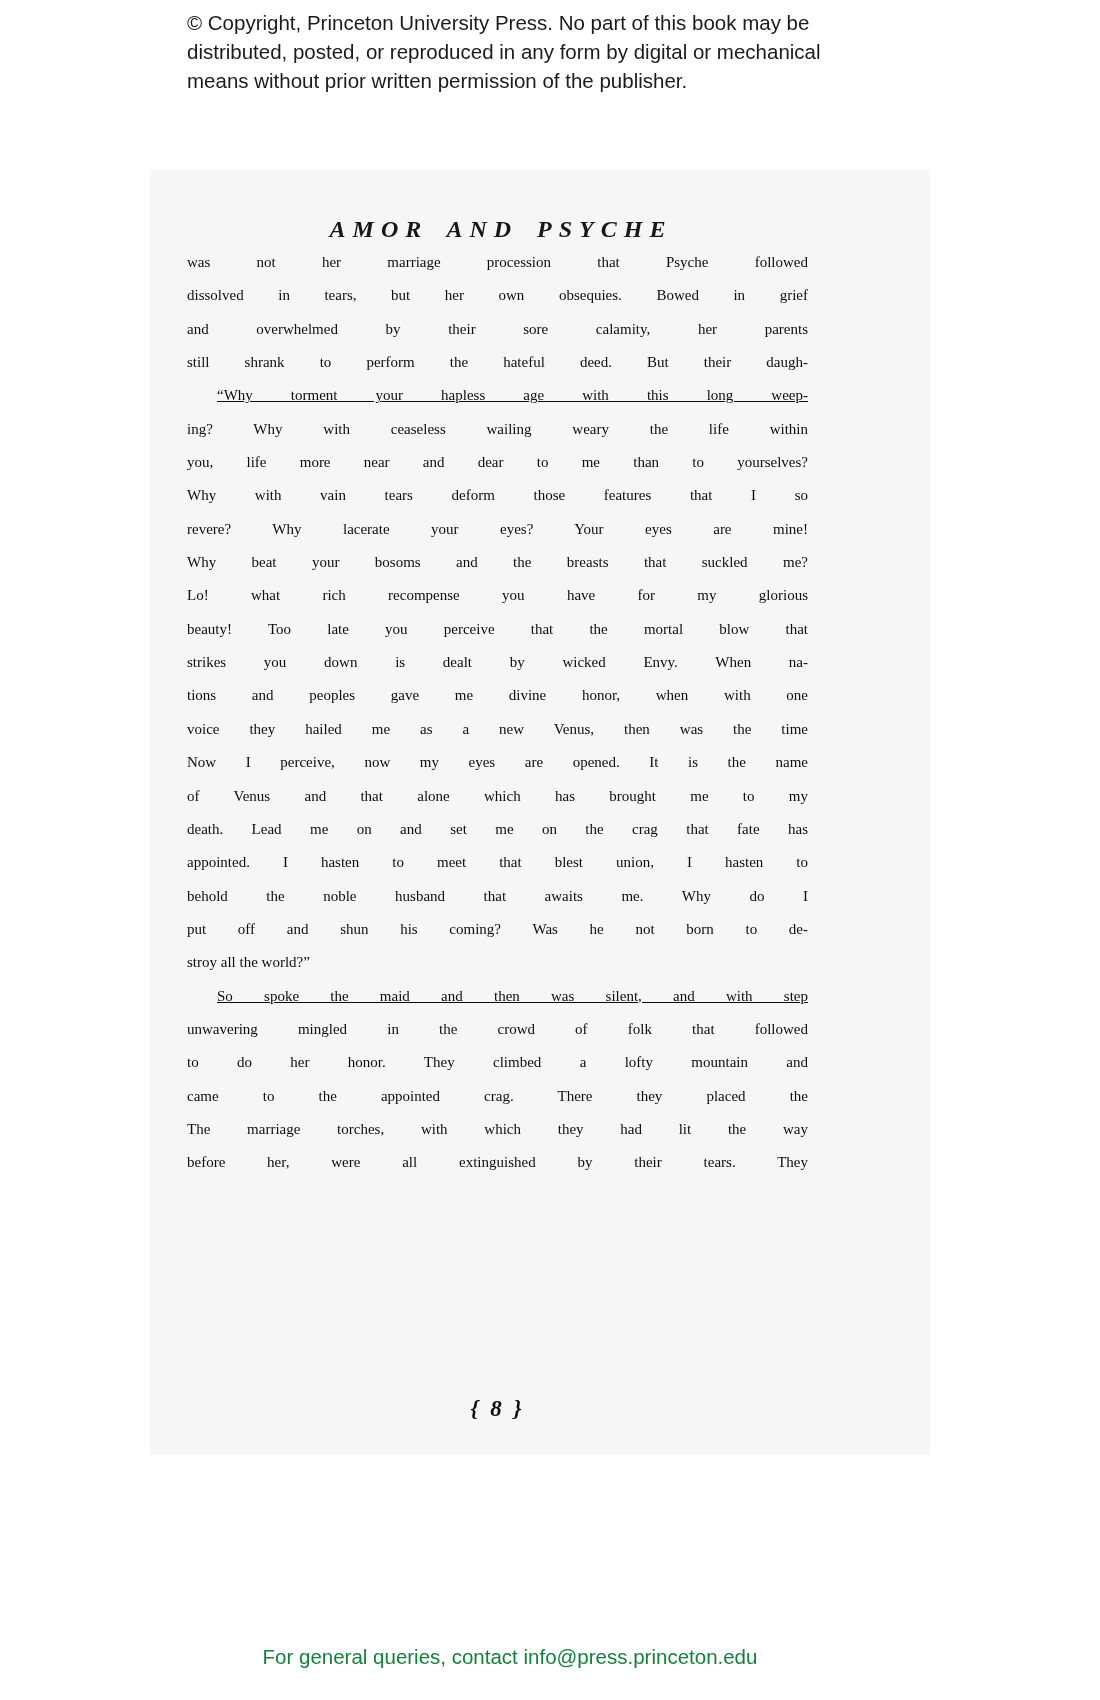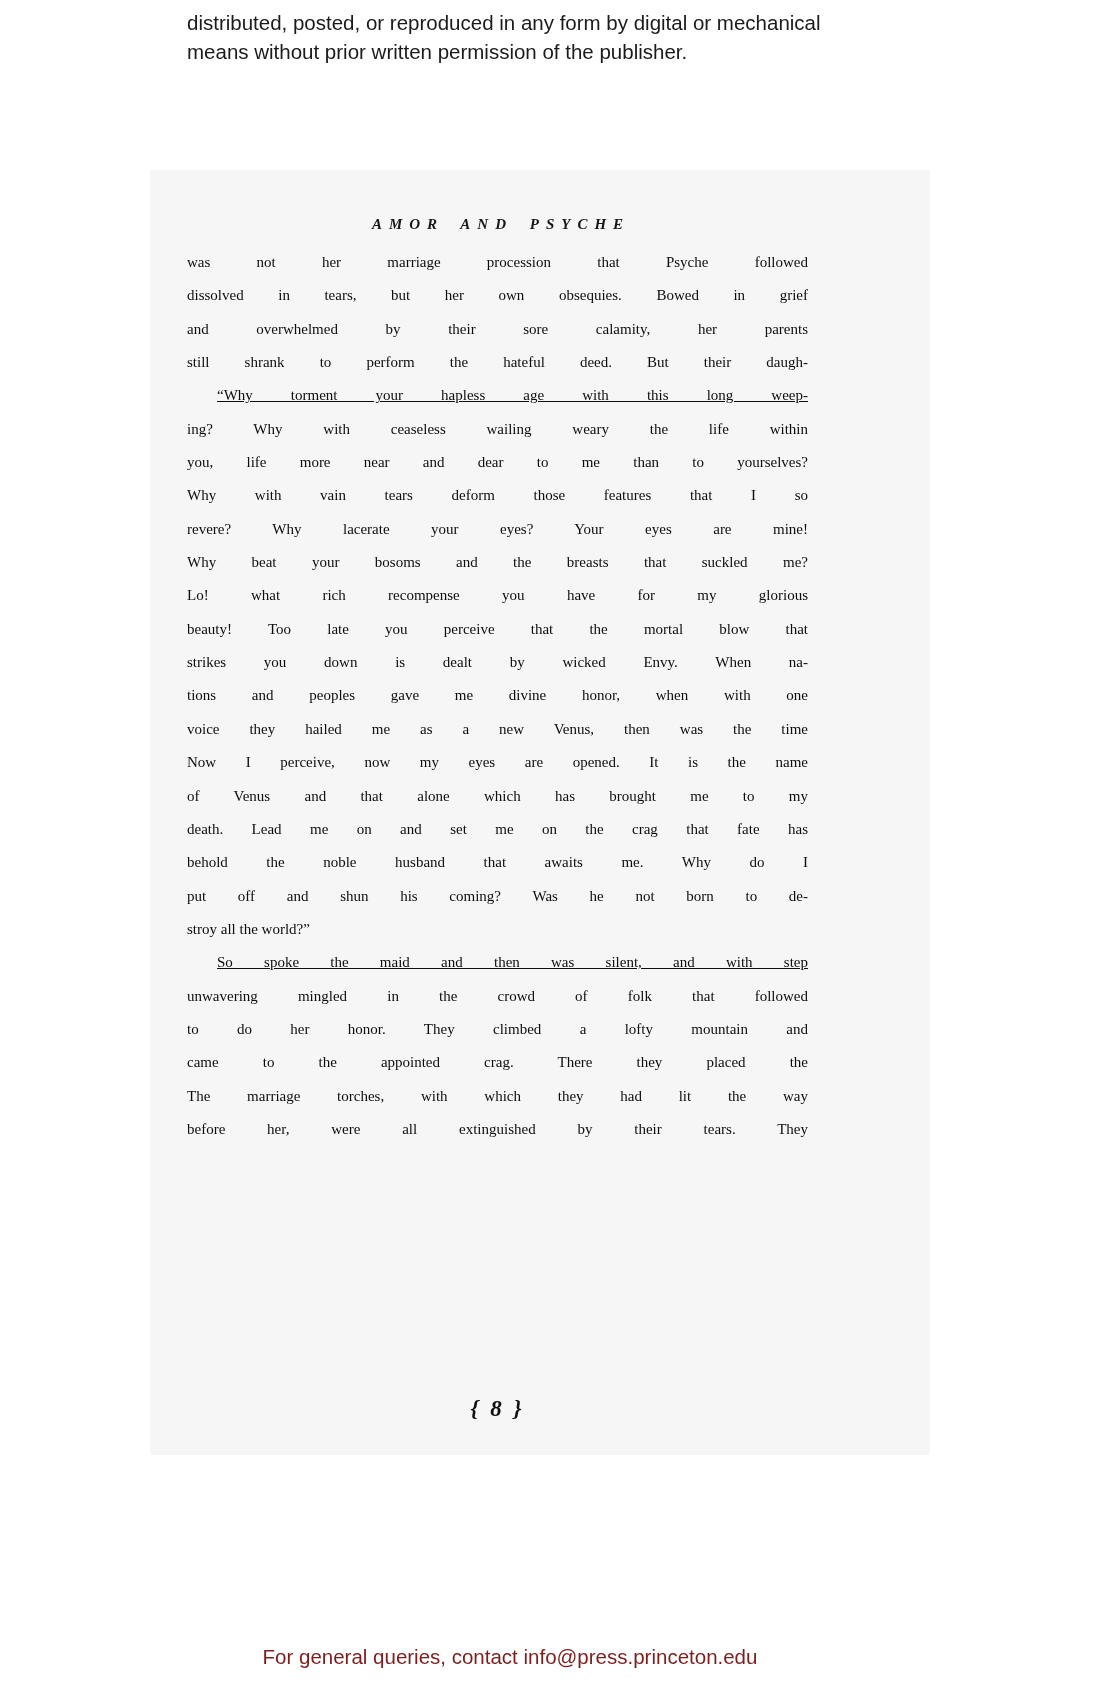--- a/index.html
+++ b/index.html
@@ -34,21 +34,21 @@
   }
   .running-head {
     position: absolute;
     left: 37px;
     top: 46px;
     width: 621px;
     text-align: center;
     font-family: "Liberation Serif", "DejaVu Serif", serif;
     font-style: italic;
     font-weight: 600;
-    font-size: 15px;
+    font-size: 24px;
     letter-spacing: 7px;
     word-spacing: 6px;
     color: #171717;
     text-indent: 7px; 
   }
   .body-text {
     position: absolute;
     left: 37px;
     top: 76px;
     width: 621px;
@@ -80,29 +80,30 @@
     color: #101010;
   }
   .footer-contact {
     position: absolute;
     left: 0;
     top: 1645px;
     width: 1020px;
     text-align: center;
     font-family: "Liberation Sans", sans-serif;
     font-size: 20.5px;
-    color: #7f1d1d;
+    color: #15803d;
   }
 </style>
 </head>
 <body>
 
 <div class="canvas">
 
   <div class="copyright-notice">
+    <div>© Copyright, Princeton University Press. No part of this book may be</div>
     <div>distributed, posted, or reproduced in any form by digital or mechanical</div>
     <div>means without prior written permission of the publisher.</div>
   </div>
 
   <div class="scan-page">
     <div class="running-head">AMOR AND PSYCHE</div>
     <div class="body-text">
         <div class="paragraph">
           <div class="line">was not her marriage procession that Psyche followed</div>
           <div class="line">dissolved in tears, but her own obsequies. Bowed in grief</div>
@@ -117,20 +118,21 @@
           <div class="line">revere? Why lacerate your eyes? Your eyes are mine!</div>
           <div class="line">Why beat your bosoms and the breasts that suckled me?</div>
           <div class="line">Lo! what rich recompense you have for my glorious</div>
           <div class="line">beauty! Too late you perceive that the mortal blow that</div>
           <div class="line">strikes you down is dealt by wicked Envy. When na-</div>
           <div class="line">tions and peoples gave me divine honor, when with one</div>
           <div class="line">voice they hailed me as a new Venus, then was the time</div>
           <div class="line">Now I perceive, now my eyes are opened. It is the name</div>
           <div class="line">of Venus and that alone which has brought me to my</div>
           <div class="line">death. Lead me on and set me on the crag that fate has</div>
+          <div class="line">appointed. I hasten to meet that blest union, I hasten to</div>
           <div class="line">behold the noble husband that awaits me. Why do I</div>
           <div class="line">put off and shun his coming? Was he not born to de-</div>
           <div class="line no-stretch">stroy all the world?”</div>
         </div>
         <div class="paragraph indent">
           <div class="line">So spoke the maid and then was silent, and with step</div>
           <div class="line">unwavering mingled in the crowd of folk that followed</div>
           <div class="line">to do her honor. They climbed a lofty mountain and</div>
           <div class="line">came to the appointed crag. There they placed the</div>
           <div class="line">The marriage torches, with which they had lit the way</div>

